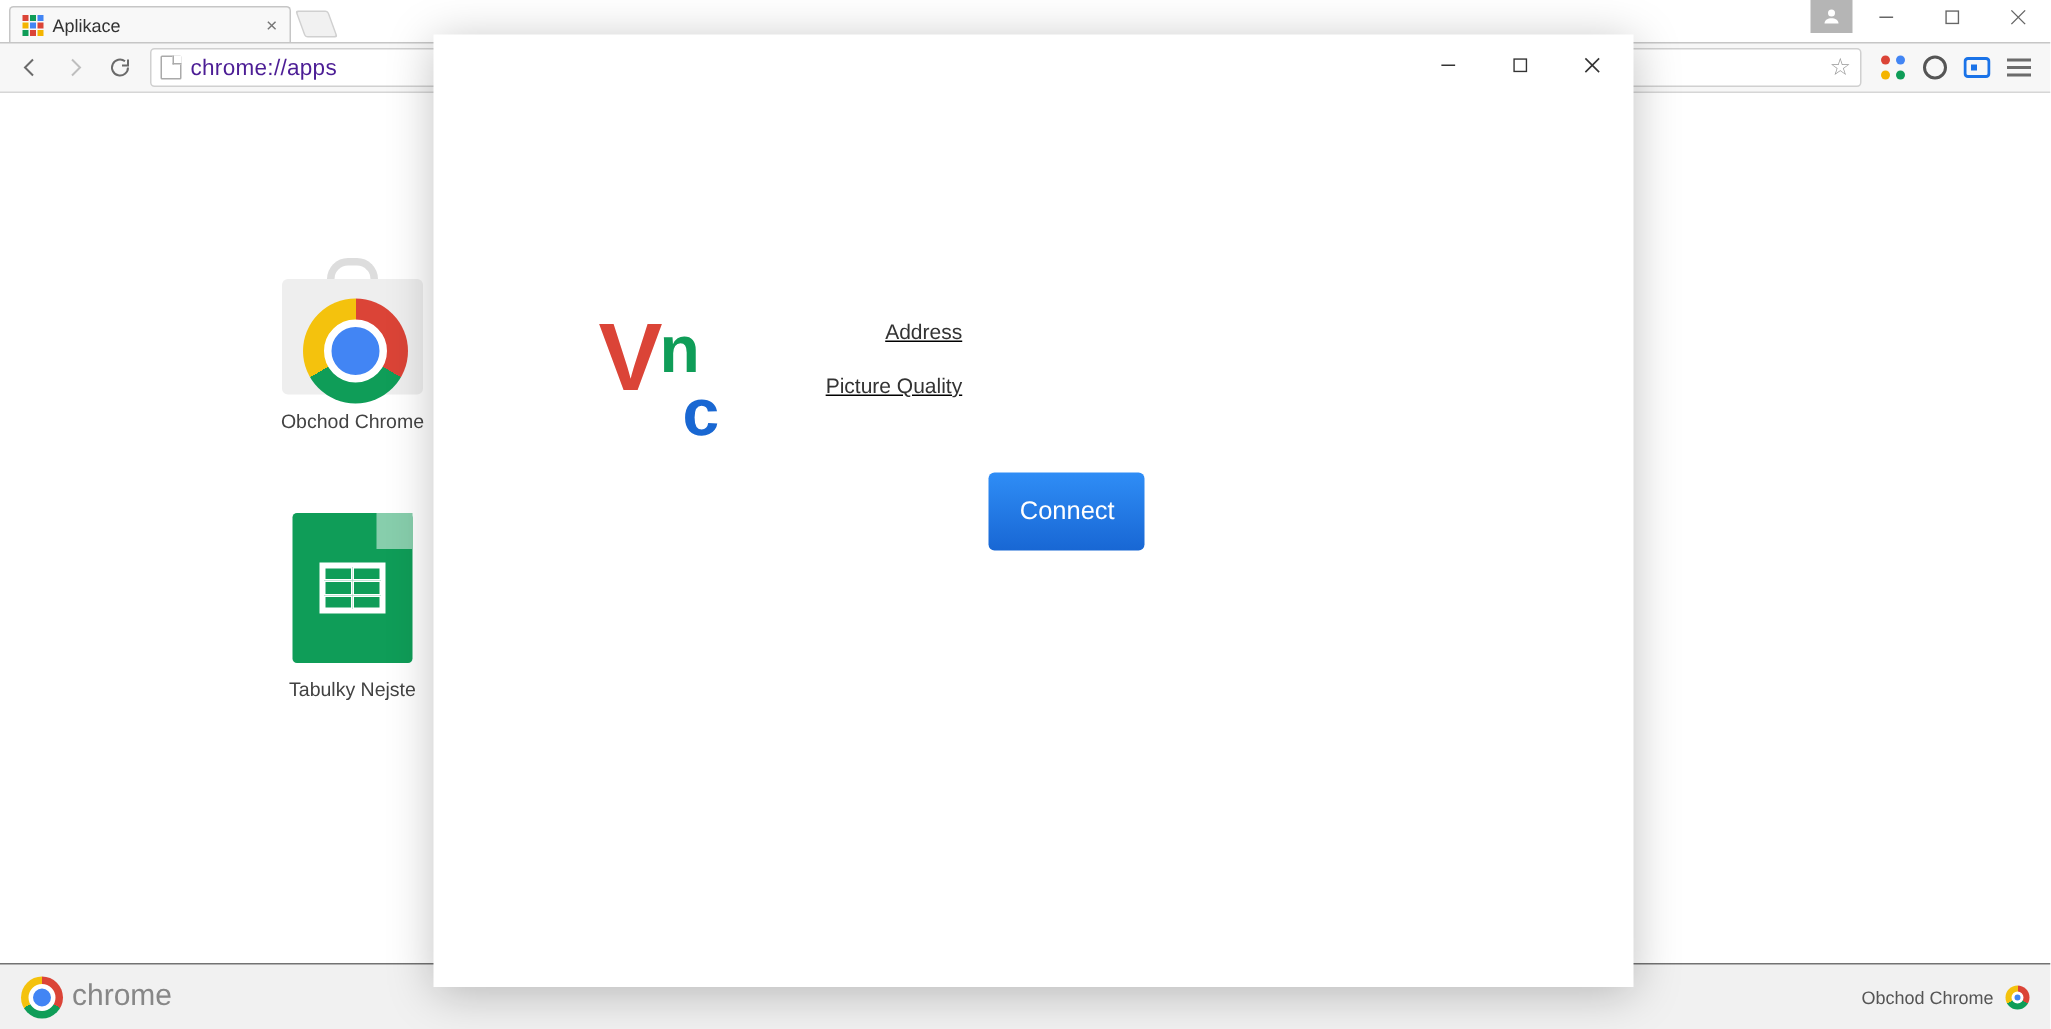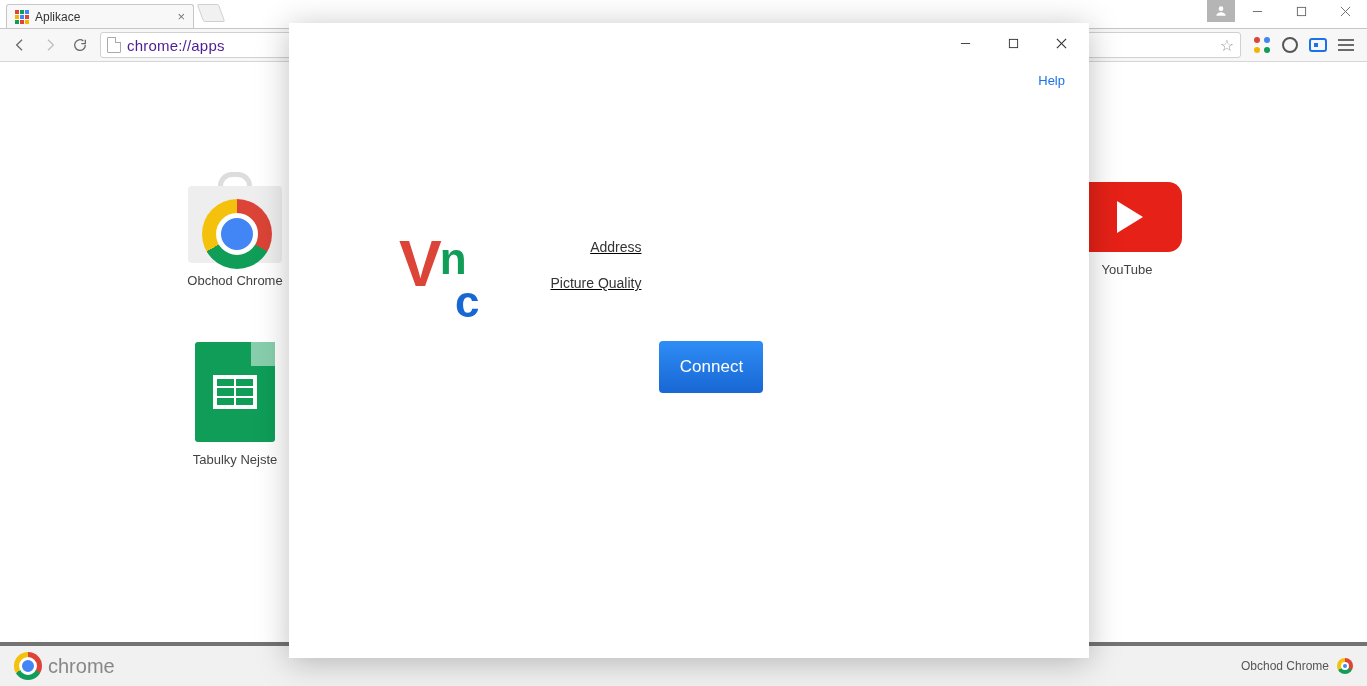--- a/index.html
+++ b/index.html
@@ -5,21 +5,21 @@
   * { box-sizing: border-box; margin: 0; padding: 0; font-family: "Segoe UI", Arial, sans-serif; }
   body { width: 1367px; height: 686px; background: #fff; overflow: hidden; position: relative; }
 
   
   .os-controls { position: absolute; top: 0; right: 0; display: flex; align-items: center; height: 22px; }
   .os-controls .avatar { width: 28px; height: 22px; background: #b5b5b5; display: flex; align-items: center; justify-content: center; }
   .os-controls .btn { width: 44px; height: 22px; display: flex; align-items: center; justify-content: center; color: #666; font-size: 13px; }
   .os-controls .btn svg { width: 11px; height: 11px; }
 
   
-  .tabstrip { height: 28px; background: linear-gradient(#fff,#fff); padding-top: 4px; display: flex; align-items: flex-start; }
+  .tabstrip { height: 28px; background: linear-gradient(#fff,#fff); padding-top: 4px; display: flex; align-items: center; }
   .tab { position: relative; background: #f8f8f8; border: 1px solid #c6c6c6; border-bottom: none; height: 24px; width: 188px; margin-left: 6px; display: flex; align-items: center; padding: 0 8px; border-top-left-radius: 3px; border-top-right-radius: 3px; }
   .tab .favicon { width: 14px; height: 14px; margin-right: 6px; display: grid; grid-template-columns: repeat(3,4px); grid-template-rows: repeat(3,4px); gap: 1px; }
   .tab .favicon span:nth-child(1){background:#db4437}.tab .favicon span:nth-child(2){background:#0f9d58}.tab .favicon span:nth-child(3){background:#4285f4}
   .tab .favicon span:nth-child(4){background:#f4b400}.tab .favicon span:nth-child(5){background:#4285f4}.tab .favicon span:nth-child(6){background:#db4437}
   .tab .favicon span:nth-child(7){background:#0f9d58}.tab .favicon span:nth-child(8){background:#db4437}.tab .favicon span:nth-child(9){background:#f4b400}
   .tab .title { font-size: 12px; color: #333; flex: 1; }
   .tab .close { font-size: 13px; color: #777; }
   .newtab { width: 22px; height: 18px; background: #f1f1f1; border: 1px solid #d0d0d0; margin-left: 6px; border-radius: 2px; transform: skewX(20deg); }
 
   
@@ -54,21 +54,21 @@
   .sheets-icon .grid { width: 44px; height: 34px; border: 3px solid #fff; display: grid; grid-template-columns: 1fr 1fr; grid-template-rows: 1fr 1fr 1fr; }
   .sheets-icon .grid span { border: 1.5px solid #fff; }
   .yt-icon { width: 110px; height: 70px; margin: 0 auto; background: #e62117; border-radius: 14px; display: flex; align-items: center; justify-content: center; }
   .yt-icon .play { width: 0; height: 0; border-left: 26px solid #fff; border-top: 16px solid transparent; border-bottom: 16px solid transparent; margin-left: 6px; }
 
   .tile-store { left: 165px; top: 106px; }
   .tile-sheets { left: 165px; top: 280px; }
   .tile-youtube { right: 170px; top: 120px; }
 
   
-  .bottom-bar { position: absolute; bottom: 0; left: 0; right: 0; height: 44px; background: #f1f1f1; border-top: 4px solid #737373; display: flex; align-items: center; padding: 0 14px; }
+  .bottom-bar { position: absolute; bottom: 0; left: 0; right: 0; height: 44px; background: #f1f1f1; border-top: 1px solid #737373; display: flex; align-items: center; padding: 0 14px; }
   .bottom-bar .chrome-logo { width: 28px; height: 28px; border-radius: 50%; background: conic-gradient(#db4437 0 120deg,#0f9d58 120deg 240deg,#f4c20d 240deg 360deg); display: flex; align-items: center; justify-content: center; margin-right: 6px; overflow:hidden;}
   .bottom-bar .chrome-logo:after { content: ""; width: 12px; height: 12px; border-radius: 50%; background: #4285f4; border: 3px solid #fff; }
   .bottom-bar .brand { font-size: 20px; color: #878787; font-weight: 400; }
   .bottom-bar .right { margin-left: auto; display: flex; align-items: center; gap: 8px; font-size: 12px; color: #555; }
   .bottom-bar .right .mini { width: 16px; height: 16px; border-radius: 50%; background: conic-gradient(#db4437 0 120deg,#0f9d58 120deg 240deg,#f4c20d 240deg 360deg); position:relative;}
   .bottom-bar .right .mini:after{content:"";position:absolute;inset:4px;border-radius:50%;background:#4285f4;border:2px solid #fff;}
 
   
   .dialog { position: absolute; left: 289px; top: 23px; width: 800px; height: 635px; background: #fff; box-shadow: 0 4px 30px rgba(0,0,0,.25); }
   .dialog-titlebar { height: 40px; display: flex; justify-content: flex-end; align-items: center; padding-right: 6px; gap: 4px; }
@@ -211,26 +211,20 @@
           <span></span>
           <span></span>
           <span></span>
           <span></span>
           <span></span>
           <span></span>
         </div>
       </div>
     <div class="label">Tabulky Nejste</div>
   </div>
-  <div class="app-tile tile-youtube">
-    <div class="yt-icon">
-        <div class="play"></div>
-      </div>
-    <div class="label">YouTube</div>
-  </div>
 </div>
 
 <div class="bottom-bar">
   <div class="chrome-logo"></div>
   <span class="brand">chrome</span>
   <div class="right">
     <span>Obchod Chrome</span>
     <div class="mini"></div>
   </div>
 </div>
@@ -247,23 +241,20 @@
           <rect x="1.5" y="1.5" width="9" height="9" fill="none" stroke="#333" stroke-width="1"></rect>
         </svg>
       </div>
     <div class="wbtn">
         <svg viewBox="0 0 12 12">
           <line x1="1" y1="1" x2="11" y2="11" stroke="#333" stroke-width="1.2"></line>
           <line x1="11" y1="1" x2="1" y2="11" stroke="#333" stroke-width="1.2"></line>
         </svg>
       </div>
   </div>
-  <div class="help-row">
-    <a href="#">Help</a>
-  </div>
   <div class="dialog-body">
     <div class="vnc-logo">
       <span class="v">V</span><span class="n">n</span><span class="c">c</span>
     </div>
     <div class="form">
       <div class="form-row">
         <label>Address</label>
       </div>
       <div class="form-row">
         <label>Picture Quality</label>

